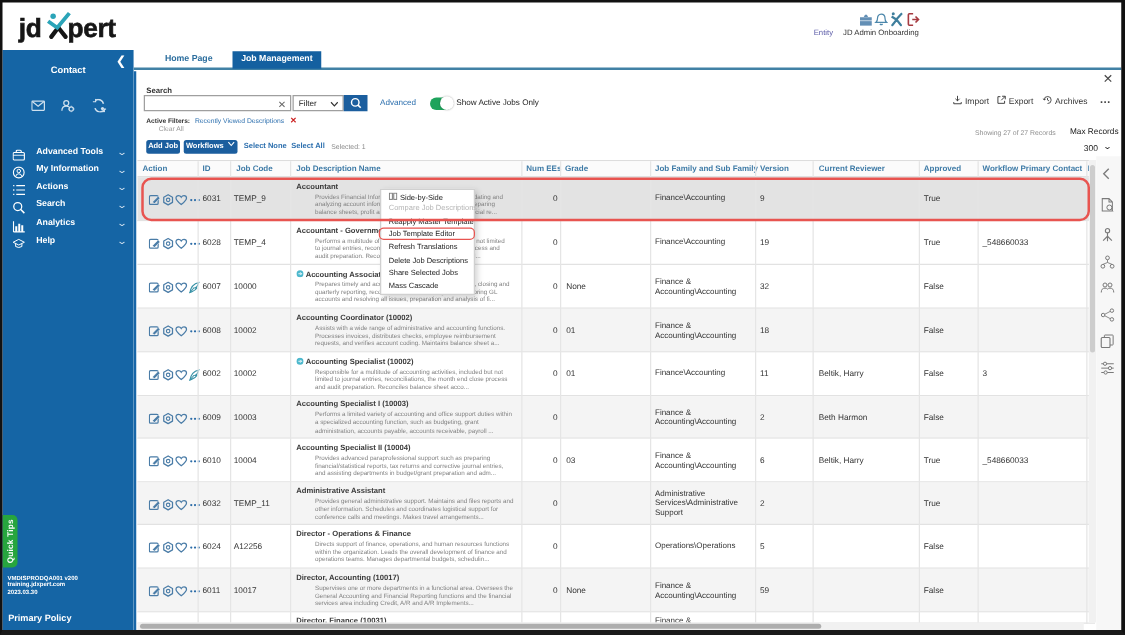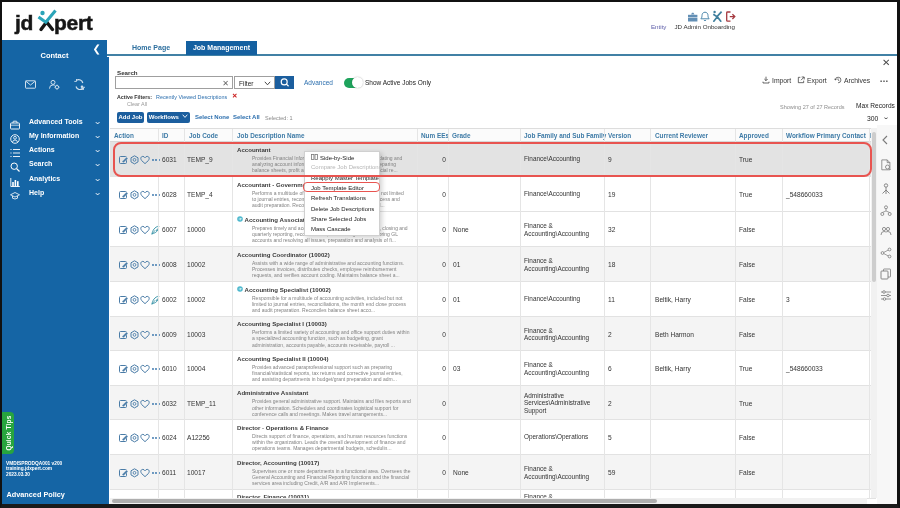--- a/index.html
+++ b/index.html
@@ -178,21 +178,21 @@
           <path d="M0.5 3.8 L5 1.5 L9.5 3.8 L5 6 Z" fill="none" stroke="#fff" stroke-width="0.8"></path>
           <path d="M2.5 5 V7.2 Q5 8.8 7.5 7.2 V5" fill="none" stroke="#fff" stroke-width="0.8"></path>
         </svg></span>
       <span class="stxt">Help</span>
       <span class="schev">⌄</span>
     </div>
 <div id="qtips">
       <span>Quick Tips</span>
     </div>
   <div id="ver">VMDISPRODQA001 v200<br>training.jdxpert.com<br>2023.03.30</div>
-  <div id="priv">Advanced Policy</div>
+  <div id="priv">Primary Policy</div>
 </div>
 
 <div id="tabs">
   <div class="underline"></div>
   <div id="tab-home">Home Page</div>
   <div id="tab-job">Job Management</div>
 </div>
 
 <div id="main">
   <div id="close-x">✕</div>

